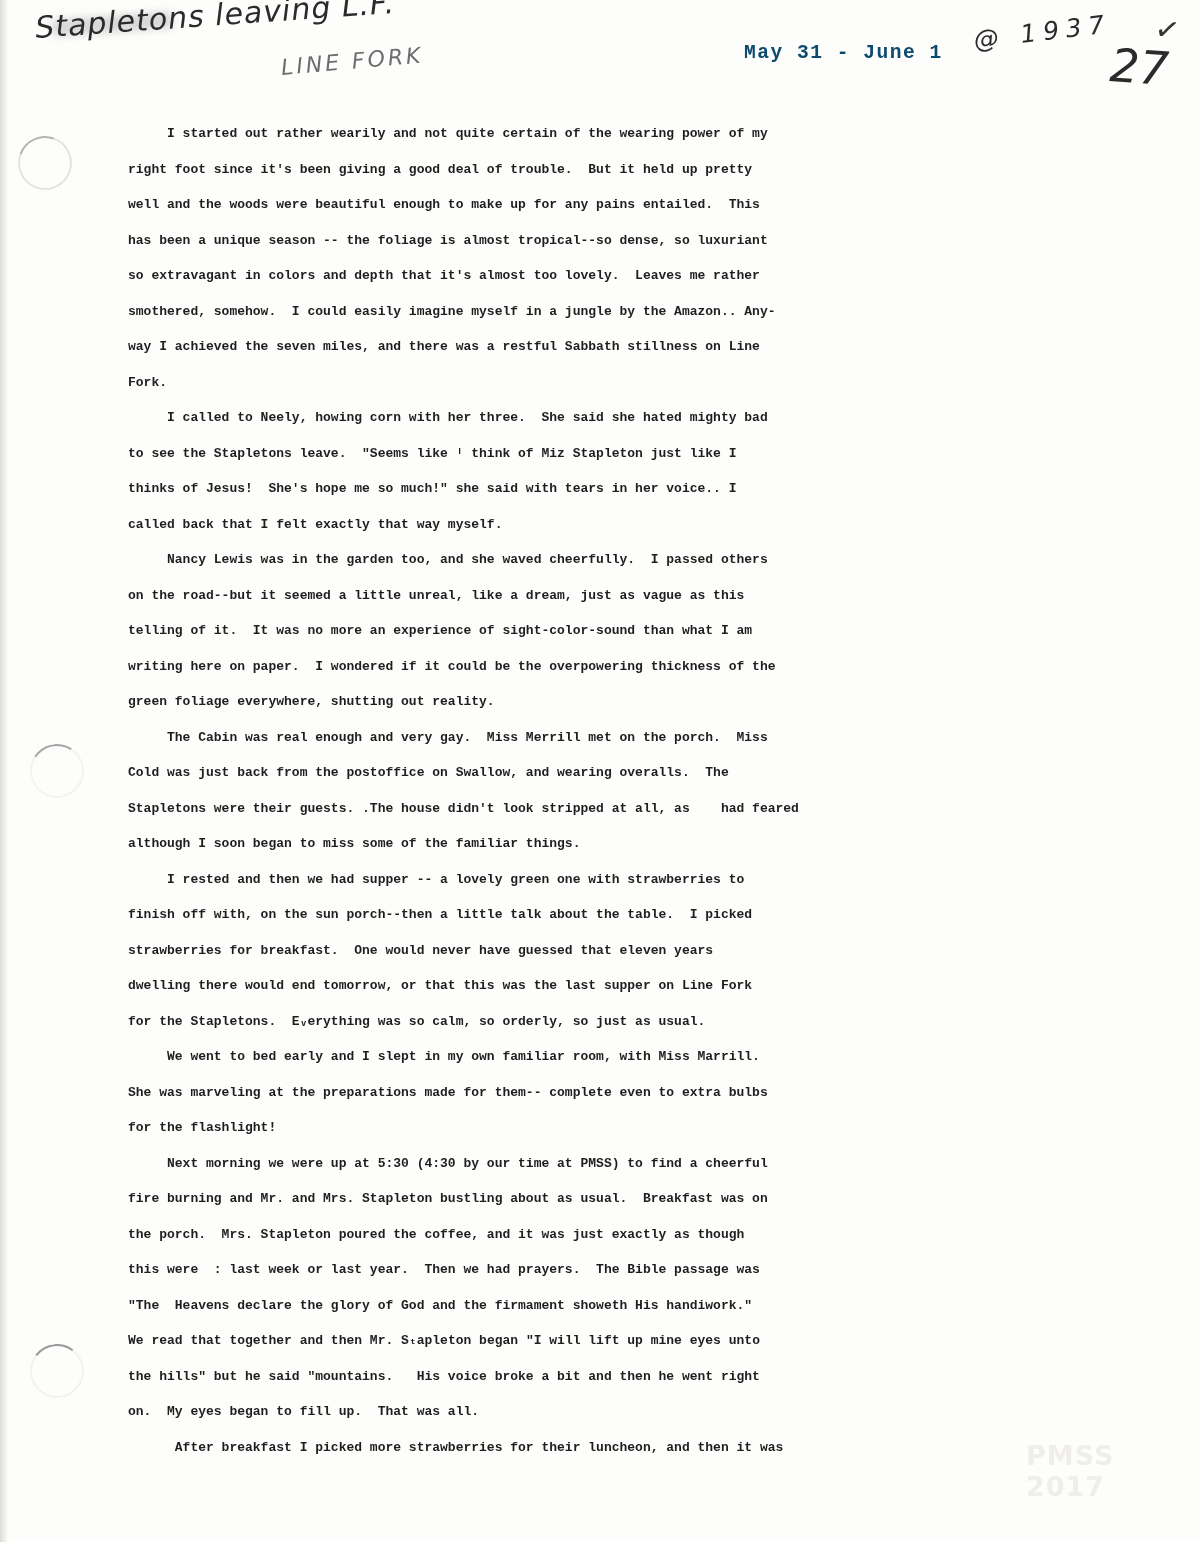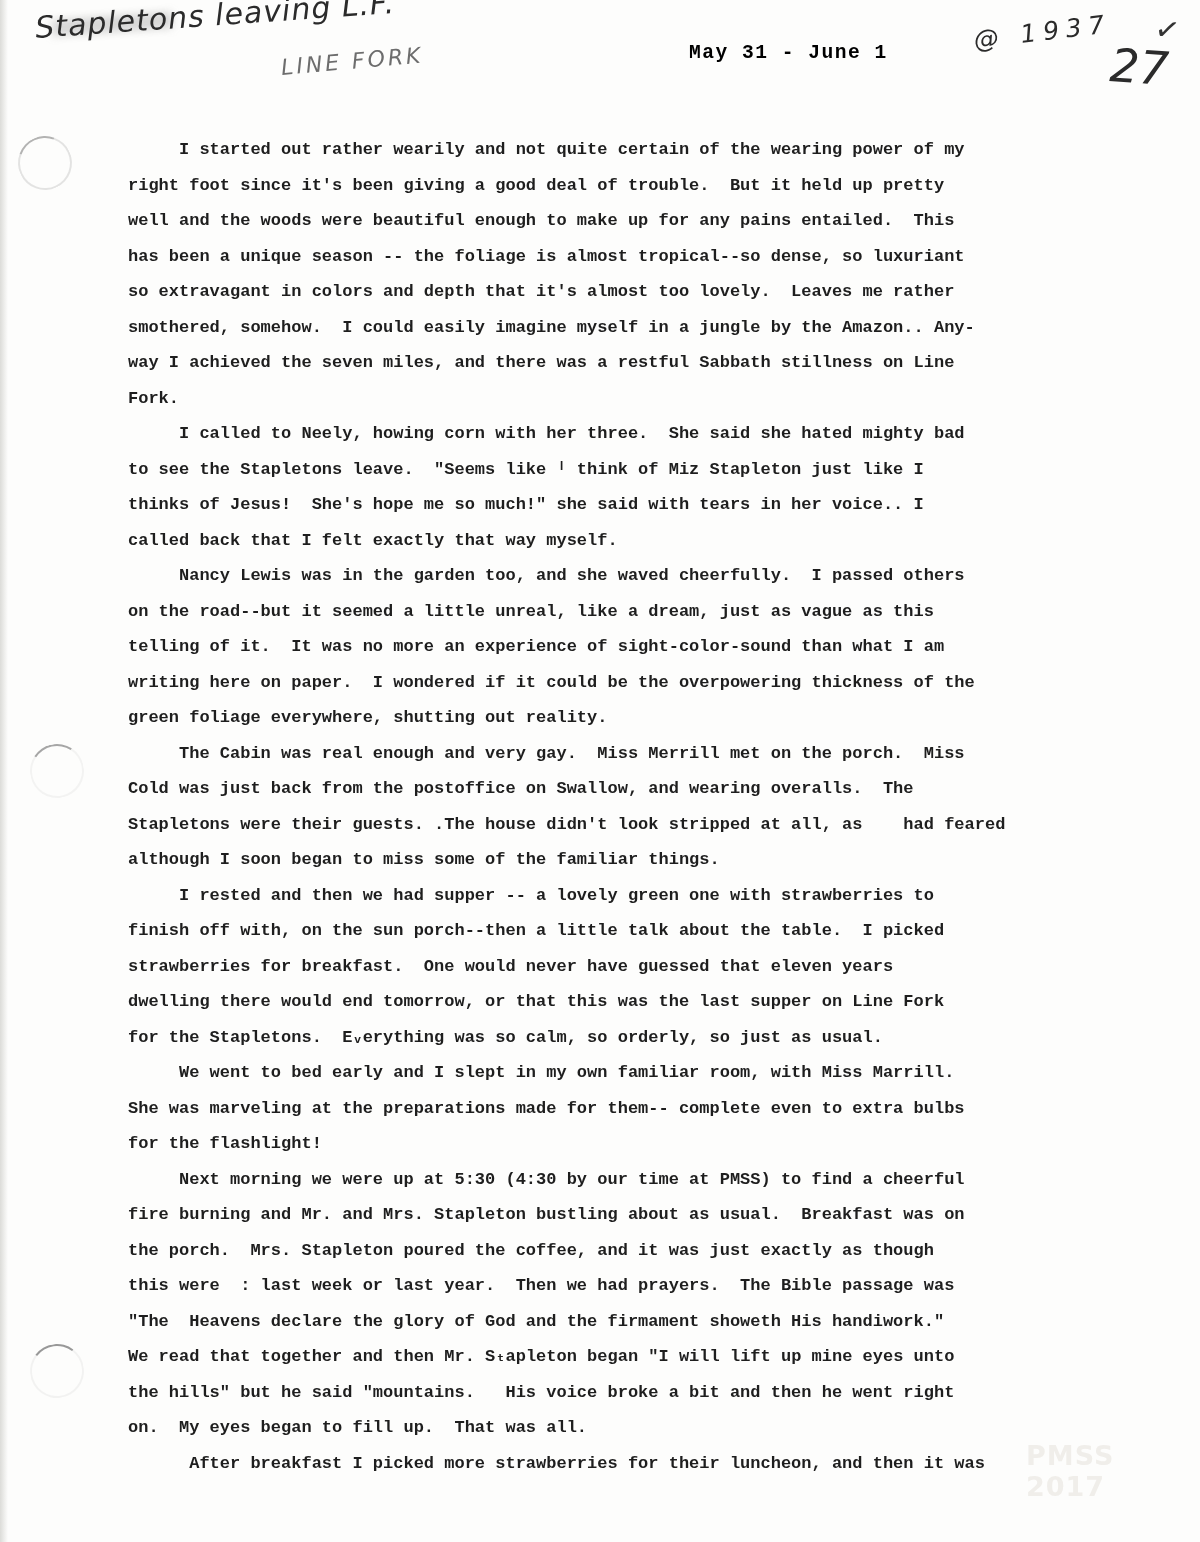--- a/index.html
+++ b/index.html
@@ -15,37 +15,36 @@
   .left-edge {
     position: absolute; left: 0; top: 0; width: 8px; height: 100%;
     background: linear-gradient(to right, #d6d6d2, rgba(255,255,255,0));
     opacity: 0.85;
   }
   
   .typed-body {
     position: absolute;
     left: 128px;
     top: 116px;
-    font-size: 17px;
+    font-size: 13px;
     line-height: 35.5px;
     font-weight: 700;
     color: #1e1e1e;
     white-space: pre;
     letter-spacing: 0;
-    margin-top: 16px;
   }
   .typed-line { height: 35.5px; }
   
   .header-date {
     position: absolute;
-    left: 689px;
+    left: 744px;
     top: 42px;
     font-size: 19.6px;
     font-weight: 700;
-    color: #000000;
+    color: #0c4a6e;
     letter-spacing: 1.5px;
     white-space: pre;
   }
   
   .hw {
     position: absolute;
     font-family: "DejaVu Sans", sans-serif;
     font-style: italic;
     color: #2b2b2b;
     white-space: pre;

